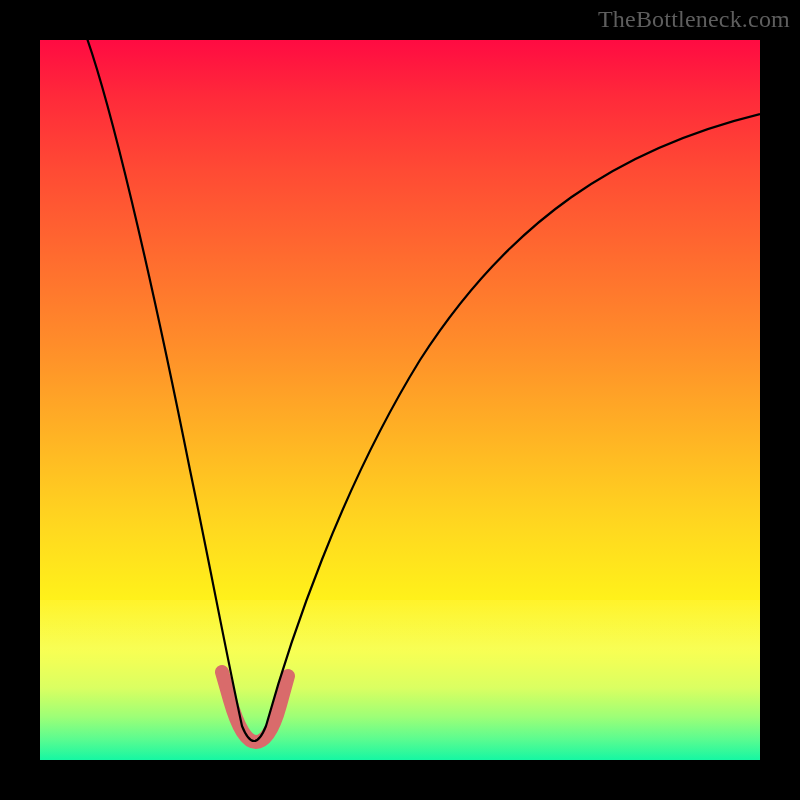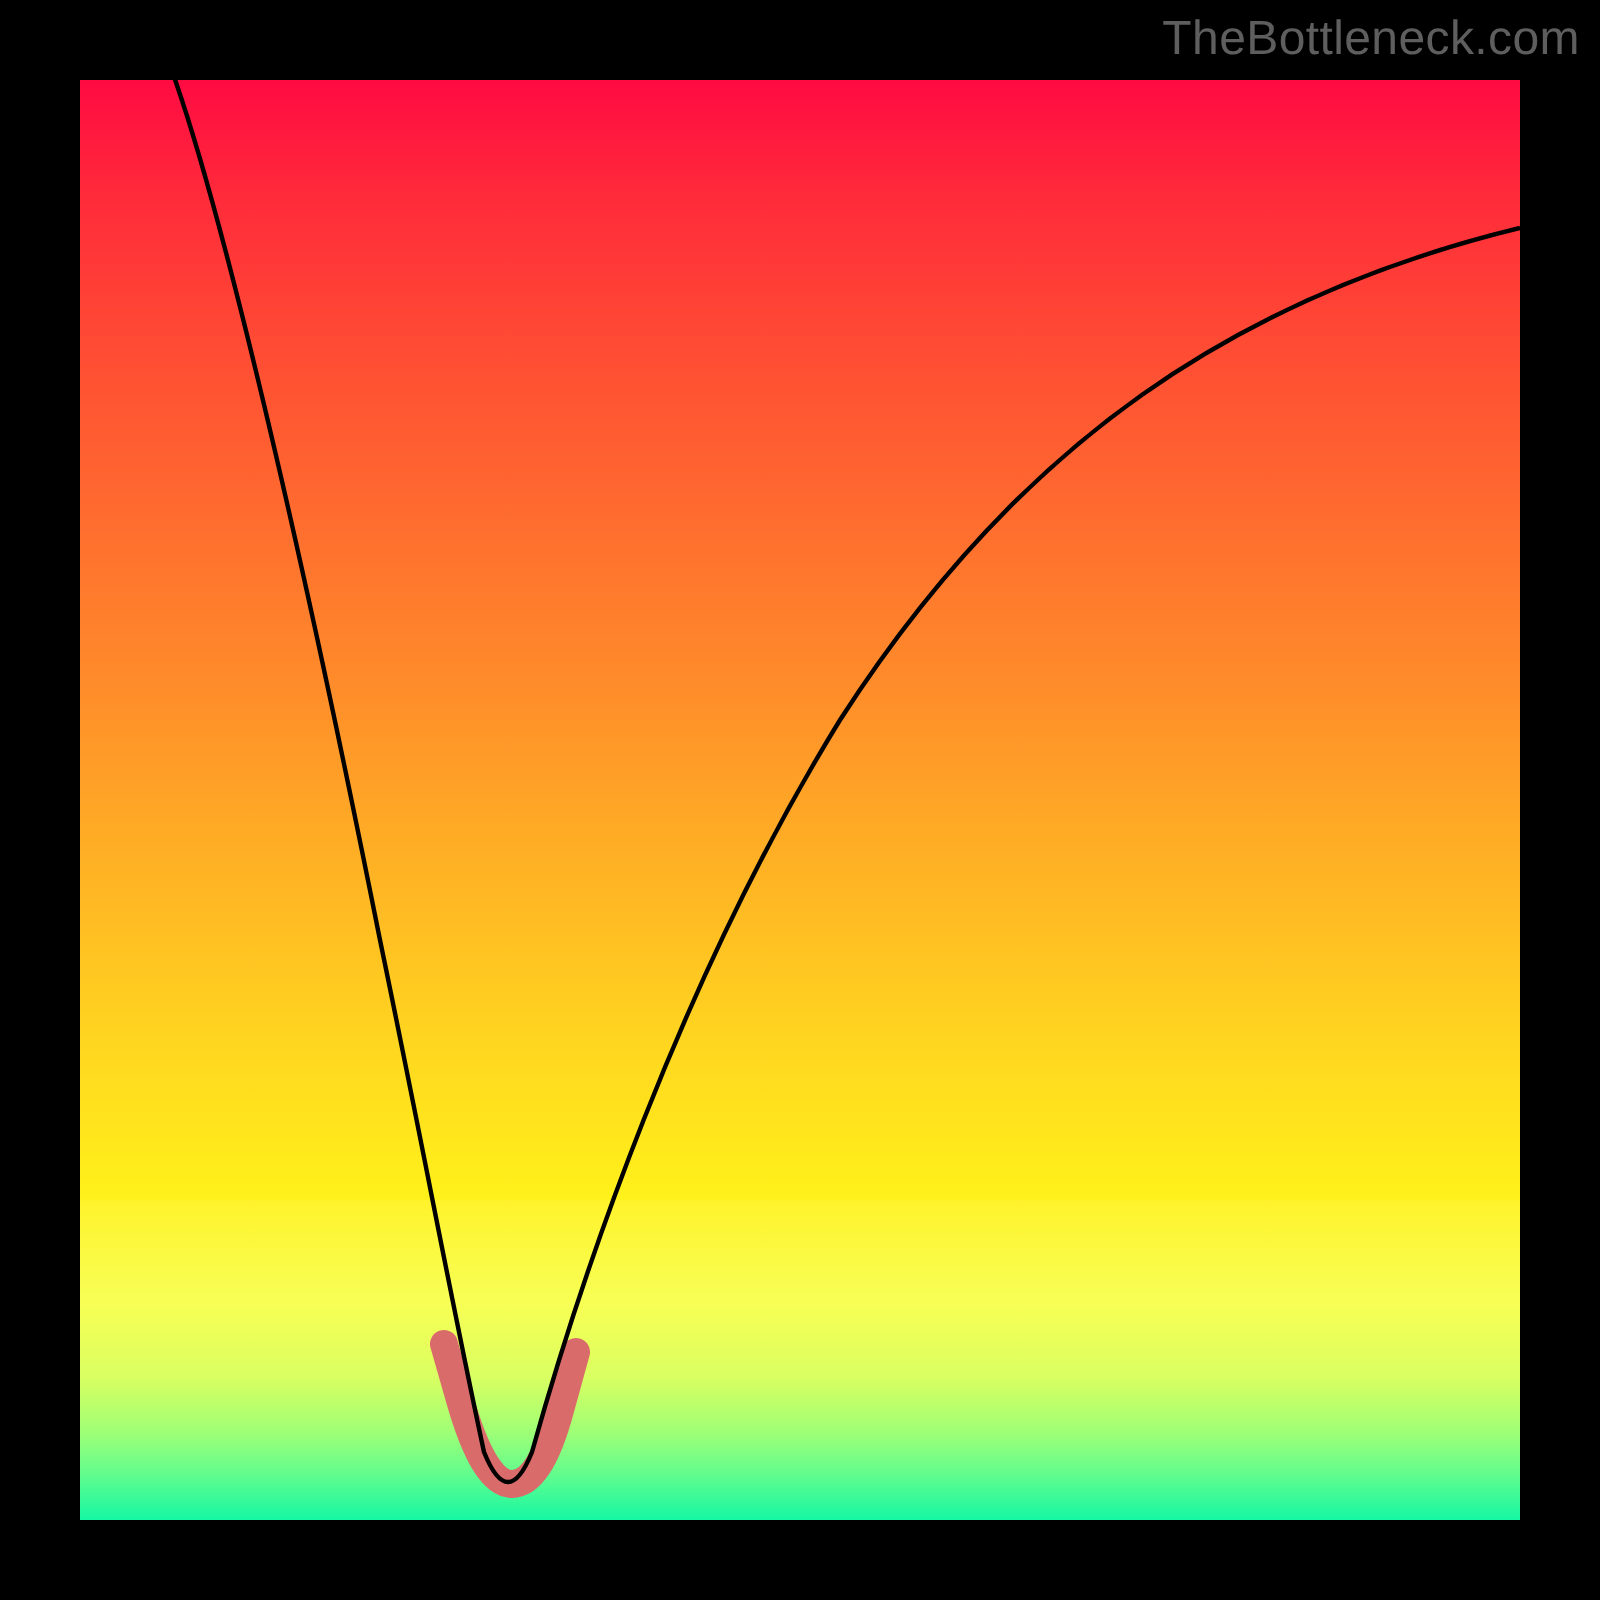--- a/index.html
+++ b/index.html
@@ -76,20 +76,21 @@
   }
   .watermark {
     position: absolute;
     top: 6px;
     right: 10px;
     color: #5e5e5e;
     font-size: 24px;
     font-weight: 500;
     letter-spacing: 0.2px;
     user-select: none;
+    font-family: Liberation Serif, serif;
   }
 </style>
 </head>
 <body>
 
 <div class="frame">
 
   <div class="plot">
     <div class="overlay-bands"></div>
 

